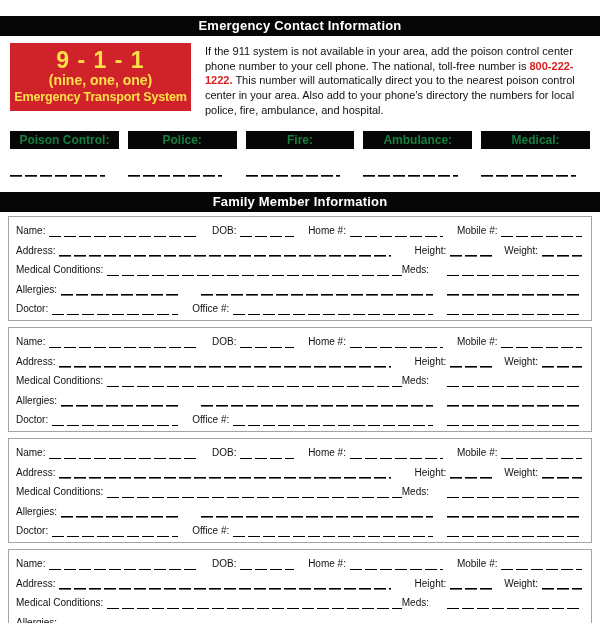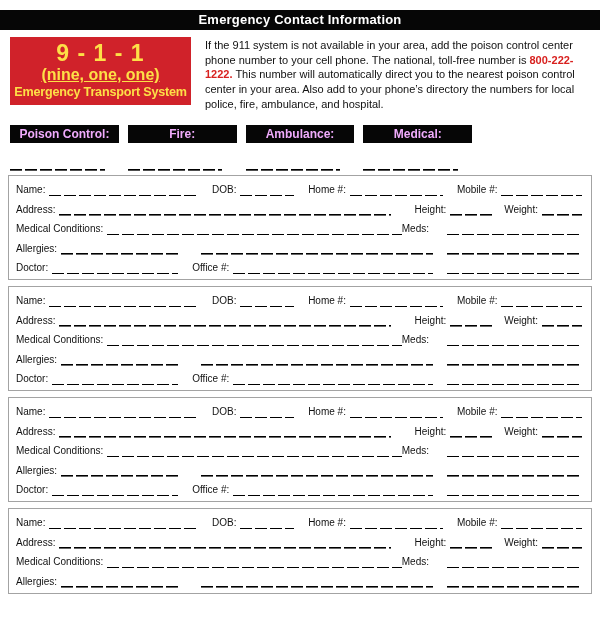--- a/index.html
+++ b/index.html
@@ -10,21 +10,21 @@
   .bar {
     background: #060606;
     color: #ffffff;
     height: 20px;
     line-height: 20px;
     text-align: center;
     font-weight: bold;
     font-size: 13px;
     letter-spacing: 0.2px;
   }
-  .bar.top { margin-top: 10px; }
+  .bar.top { margin-top: 16px; }
   .bar.family { margin-top: 15px; }
 
   
   .intro {
     margin: 7px 12px 0 10px;
     display: flex;
     gap: 14px;
   }
   .red-box {
     flex: 0 0 181px;
@@ -32,42 +32,42 @@
     background: #d0222a;
     color: #fde047;
     display: flex;
     flex-direction: column;
     align-items: center;
     justify-content: center;
     text-align: center;
     overflow: hidden;
   }
   .red-box .num   { font-size: 23px; font-weight: bold; line-height: 1.05; letter-spacing: 1px; }
-  .red-box .small { font-size: 16px; font-weight: bold; line-height: 1.25; white-space: nowrap; text-decoration: underline; }
+  .red-box .small { font-size: 14px; font-weight: bold; line-height: 1.25; white-space: nowrap; }
   .red-box .sys   { font-size: 12.6px; font-weight: bold; line-height: 1.25; white-space: nowrap; letter-spacing: -0.2px; }
   .intro-text {
     flex: 1;
     font-size: 11px;
     line-height: 1.33;
     padding-top: 1px;
     color: #111111;
   }
   .intro-text .phone { color: #d8211f; font-weight: bold; }
 
   
   .contacts {
     margin: 14px 10px 0 10px;
     display: grid;
     grid-template-columns: repeat(5, 1fr);
     column-gap: 9px;
   }
   .contact-col { display: flex; flex-direction: column; }
   .contact-label {
     background: #060606;
-    color: #f0abfc;
+    color: #15803d;
     height: 18px;
     line-height: 18px;
     text-align: center;
     font-weight: bold;
     font-size: 12px;
     white-space: nowrap;
     overflow: hidden;
   }
   .contact-line {
     margin-top: 26px;
@@ -138,33 +138,38 @@
     </div>
     <div class="intro-text"><span>If the 911 system is not available in your area, add the poison control center phone number to your cell phone. The national, toll-free number is </span><span class="phone">800-222-1222.</span><span> This number will automatically direct you to the nearest poison control center in your area. Also add to your phone’s directory the numbers for local police, fire, ambulance, and hospital.</span></div>
   </div>
 
   <div class="contacts">
     <div class="contact-col">
       <div class="contact-label">Poison Control:</div>
       <div class="contact-line"></div>
     </div>
     <div class="contact-col">
+      <div class="contact-label">Police:</div>
+      <div class="contact-line"></div>
+    </div>
+    <div class="contact-col">
       <div class="contact-label">Fire:</div>
       <div class="contact-line"></div>
     </div>
     <div class="contact-col">
       <div class="contact-label">Ambulance:</div>
       <div class="contact-line"></div>
     </div>
     <div class="contact-col">
       <div class="contact-label">Medical:</div>
       <div class="contact-line"></div>
     </div>
   </div>
 
+  <div class="bar family">Family Member Information</div>
 
   <div class="members">
   <div class="member-card">
     <div class="row">
       <span class="lbl">Name:</span>
       <span class="ln ln-name"></span>
       <span class="lbl ml14">DOB:</span>
       <span class="ln ln-dob"></span>
       <span class="lbl ml16">Home #:</span>
       <span class="ln ln-home"></span>

